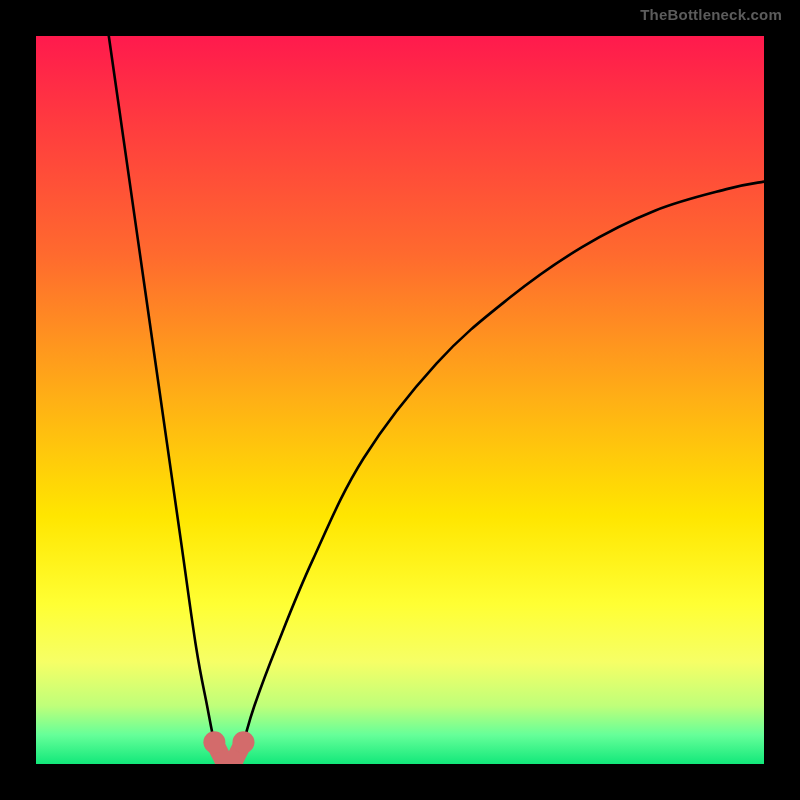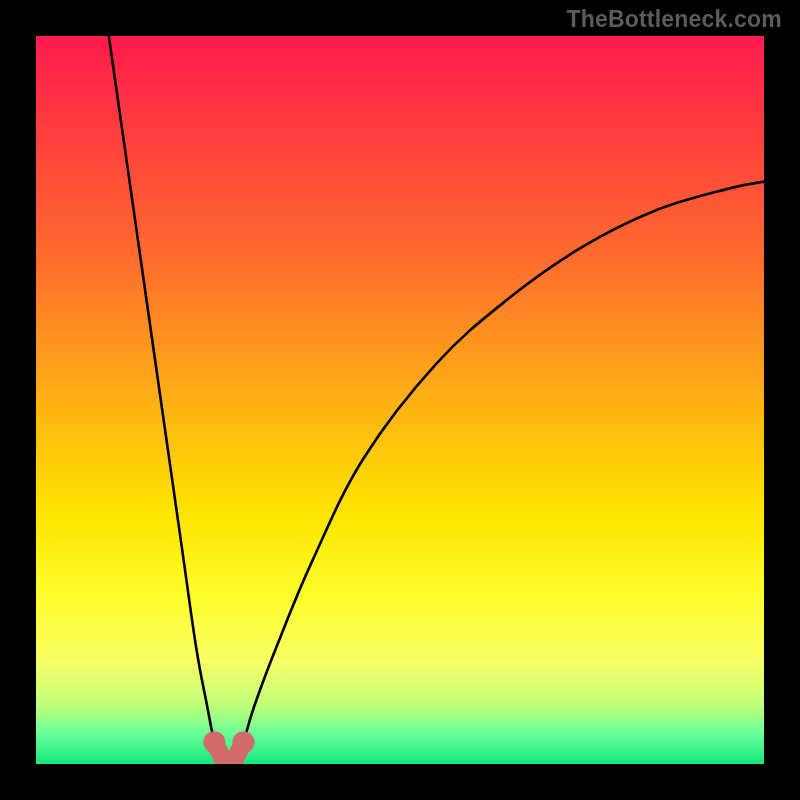--- a/index.html
+++ b/index.html
@@ -38,21 +38,21 @@
     left: 0;
     top: 0;
     width: 728px;
     height: 728px;
   }
   .watermark {
     position: absolute;
     top: 6px;
     right: 18px;
     font-family: Arial, Helvetica, sans-serif;
-    font-size: 23px;
+    font-size: 15px;
     font-weight: 550;
     color: #5c5c5c;
     letter-spacing: 0.2px;
     user-select: none;
   }
 </style>
 </head>
 <body>
 
 <div class="frame">

